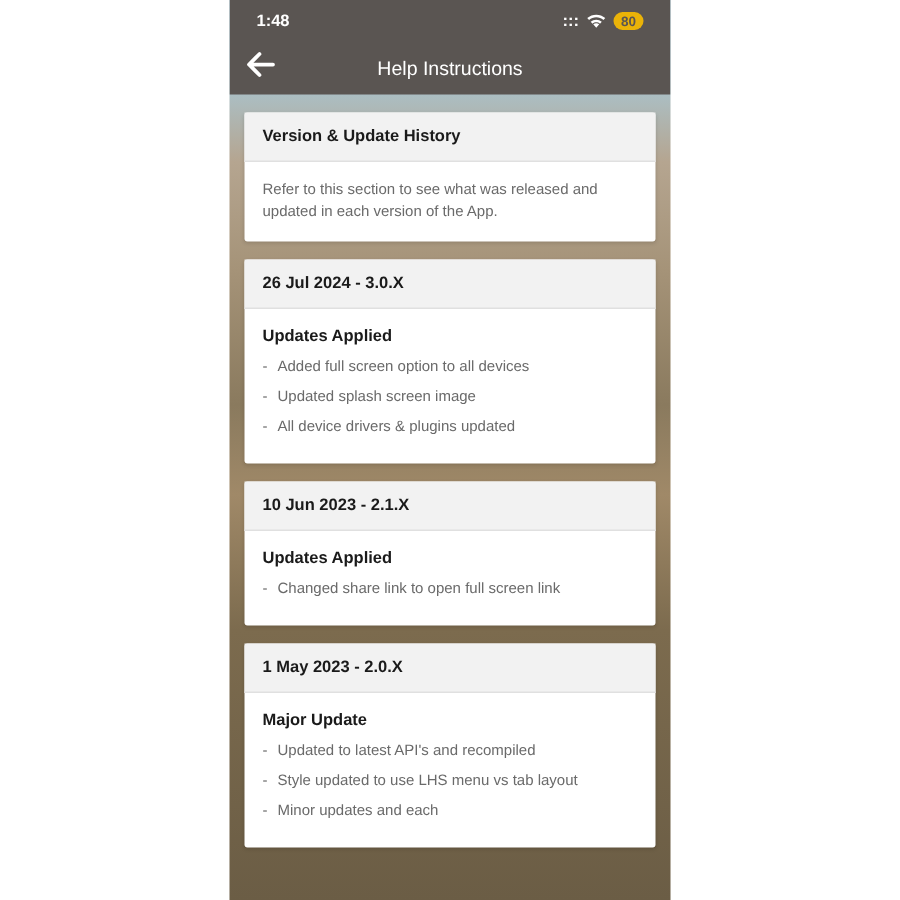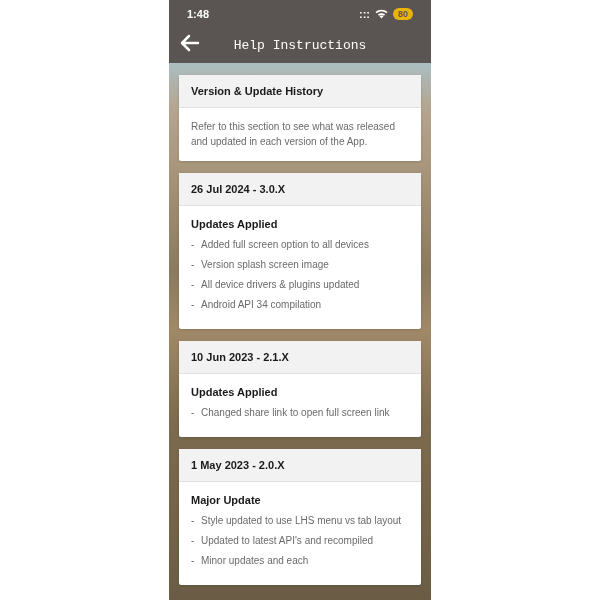--- a/index.html
+++ b/index.html
@@ -9,21 +9,21 @@
     }
     body {
       width: 600px;
       height: 600px;
       background: #ffffff;
       font-family: -apple-system, BlinkMacSystemFont, sans-serif;
       display: flex;
       justify-content: center;
     }
     .phone-frame {
-      width: 262px;
+      width: 294px;
       height: 600px;
       background: linear-gradient(to bottom, 
         #a3c4d4 0%, #a8c6d3 8%, 
         #b5a590 18%, #a59378 30%,
         #8a7a5e 45%, #a08968 55%,
         #7c6b4e 70%, #6b5d45 100%);
       position: relative;
       overflow: hidden;
     }
     .status-bar {
@@ -49,21 +49,20 @@
       font-weight: 700;
       border-radius: 6px;
       padding: 1px 5px;
     }
     .nav-bar {
       background: #5a5552;
       height: 35px;
       display: flex;
       align-items: center;
       position: relative;
-      font-family: Liberation Mono, monospace;
     }
     .back-arrow {
       position: absolute;
       left: 11px;
       color: #ffffff;
       font-size: 20px;
       cursor: pointer;
     }
     .nav-title {
       width: 100%;
@@ -155,43 +154,42 @@
         <div class="intro-text">Refer to this section to see what was released and updated in each version of the App.</div>
       </div>
     </div>
 
     <div class="card">
       <div class="card-header">26 Jul 2024 - 3.0.X</div>
       <div class="card-body">
         <div class="section-title">Updates Applied</div>
         <ul class="update-list">
           <li>Added full screen option to all devices</li>
-          <li>Version splash screen image</li>
+          <li>Updated splash screen image</li>
           <li>All device drivers &amp; plugins updated</li>
-          <li>Android API 34 compilation</li>
         </ul>
       </div>
     </div>
 
     <div class="card">
       <div class="card-header">10 Jun 2023 - 2.1.X</div>
       <div class="card-body">
         <div class="section-title">Updates Applied</div>
         <ul class="update-list">
           <li>Changed share link to open full screen link</li>
         </ul>
       </div>
     </div>
 
     <div class="card">
       <div class="card-header">1 May 2023 - 2.0.X</div>
       <div class="card-body">
         <div class="section-title">Major Update</div>
         <ul class="update-list">
+          <li>Updated to latest API's and recompiled</li>
           <li>Style updated to use LHS menu vs tab layout</li>
-          <li>Updated to latest API's and recompiled</li>
           <li>Minor updates and each</li>
         </ul>
       </div>
     </div>
 
   </div>
 </div>
 
 </body></html>

